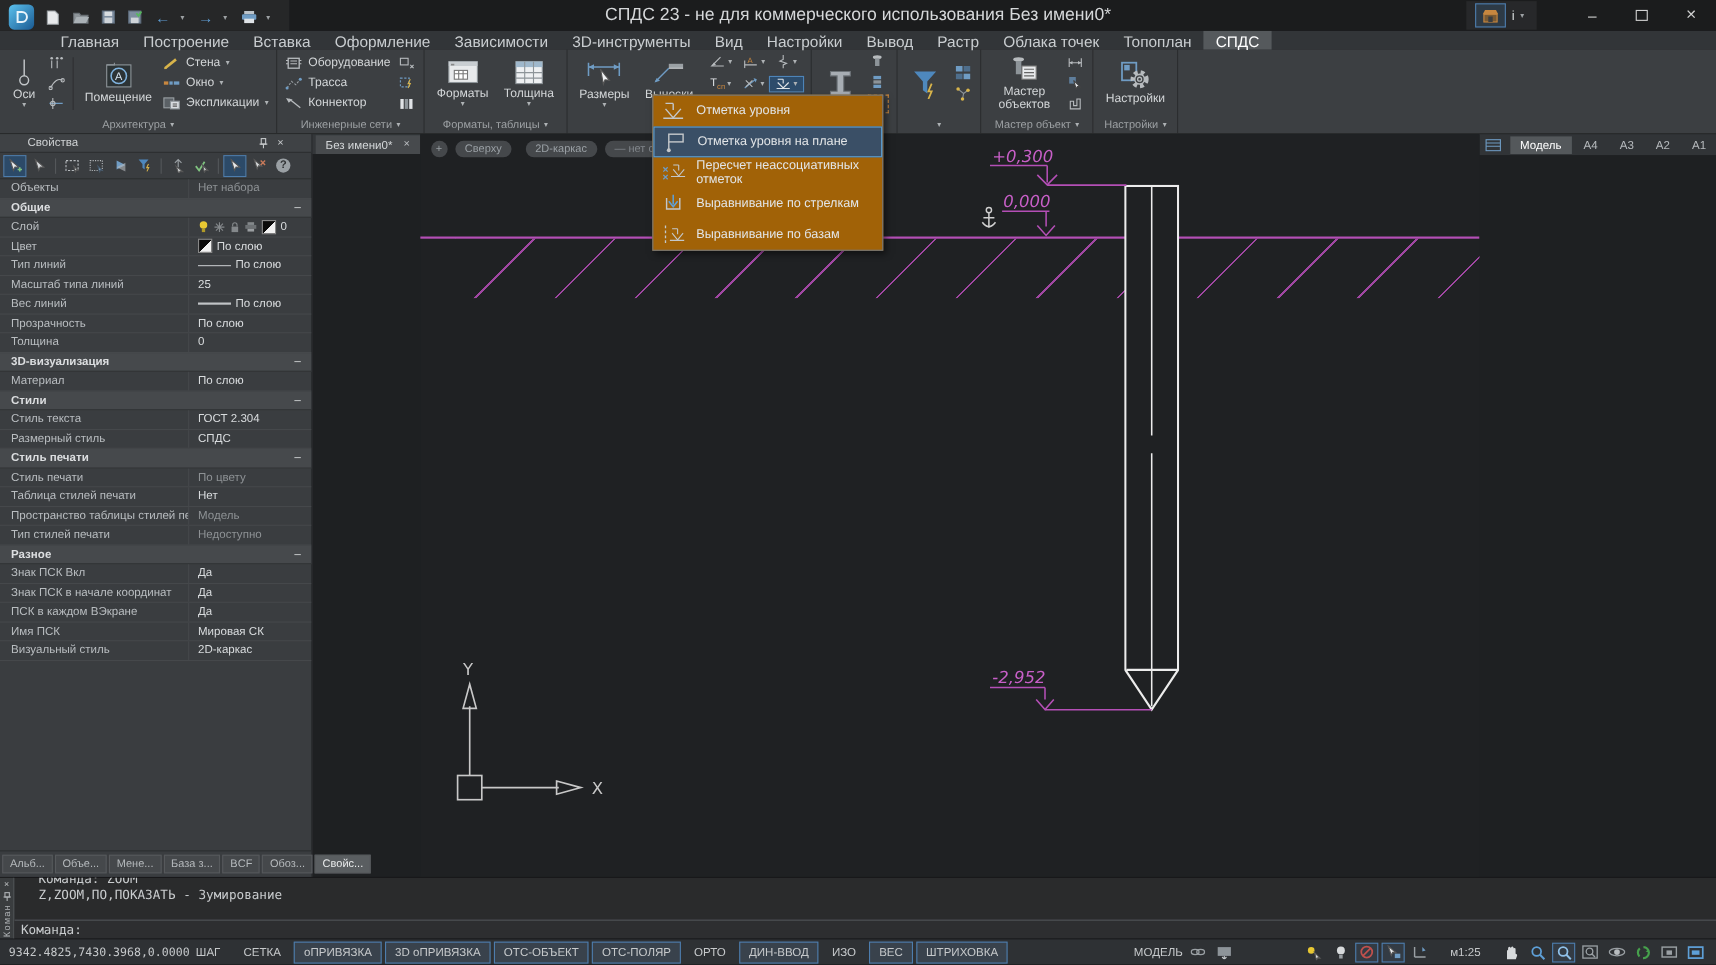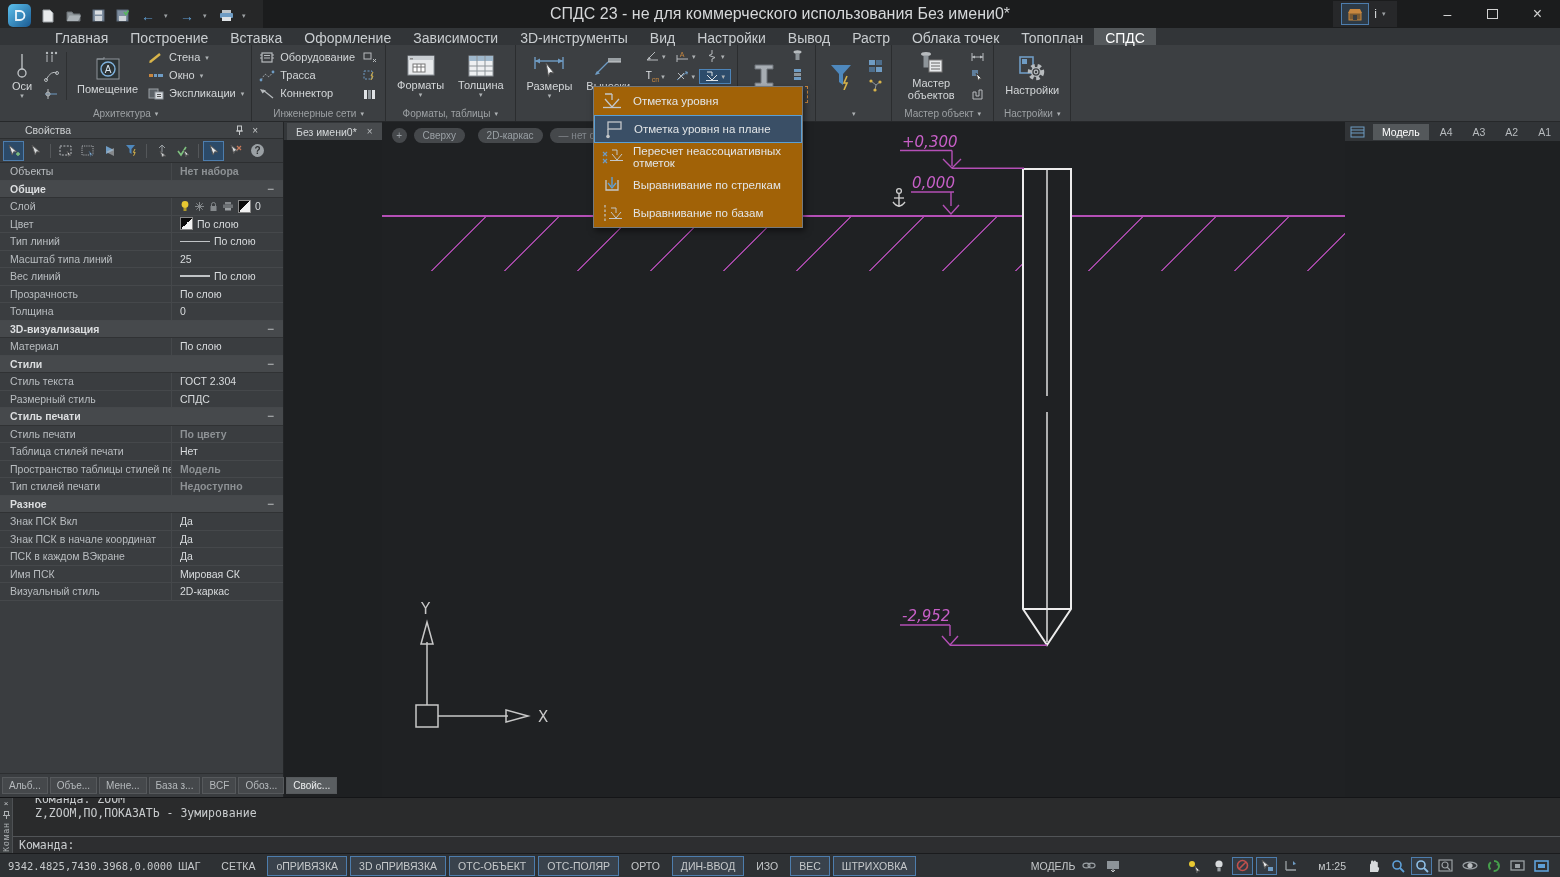--- a/index.html
+++ b/index.html
@@ -54,21 +54,21 @@
   .props{width:284px;background:#3a3d40;border-right:1px solid #232527;display:flex;flex-direction:column;box-sizing:border-box;}
   .ptitle{height:16px;background:#3f4245;font-size:10.5px;color:#ced1d3;display:flex;align-items:center;padding:0 25px;border-bottom:1px solid #2c2e30;}
   .ptitle .spacer{flex:1}
   .ptools{height:23px;display:flex;align-items:center;gap:3px;padding:0 4px;border-bottom:1px solid #2c2e30;}
   .ptool{width:19px;height:18px;display:flex;align-items:center;justify-content:center;}
   .ptool.sel{background:#2c4a68;outline:1px solid #4d7dad;}
   .psep{width:1px;height:14px;background:#54575a;margin:0 2px;}
   .prow{height:17.5px;display:flex;font-size:10.5px;border-bottom:1px solid #45484b;box-sizing:border-box;align-items:stretch;}
   .plabel{width:172px;padding:2px 0 0 10px;color:#b9bdc0;border-right:1px solid #45484b;box-sizing:border-box;white-space:nowrap;overflow:hidden;}
   .pvalue{flex:1;padding:0 0 0 8px;color:#d9dcde;white-space:nowrap;display:flex;align-items:center;gap:4px;overflow:hidden;}
-  .pvalue.muted{color:#8d9194;font-weight:bold;}
+  .pvalue.muted{color:#8d9194;}
   .psec{height:17.5px;display:flex;align-items:center;background:#46494c;font-size:10.5px;font-weight:bold;color:#dcdee0;
         padding:0 9px 0 10px;border-bottom:1px solid #303234;box-sizing:border-box;}
   .psec .spacer{flex:1}
   .minus{color:#c5c8ca;font-weight:normal;font-size:12px;}
   .pfill{flex:1;}
   .ptabs{height:23px;display:flex;align-items:center;gap:2px;padding:0 2px;background:#3a3d40;border-top:1px solid #2c2e30;}
   .ptab{font-size:10px;color:#b6babd;background:#45484b;border:1px solid #56595c;padding:2px 6px;white-space:nowrap;}
   .ptab.active{background:#5a5e61;color:#eceeef;}
   .swatch{width:11px;height:11px;background:linear-gradient(135deg,#0a0a0a 50%,#f2f2f2 50%);border:1px solid #888;flex:none;}
   .lineSeg{width:30px;height:1px;background:#c0c3c6;flex:none;}

